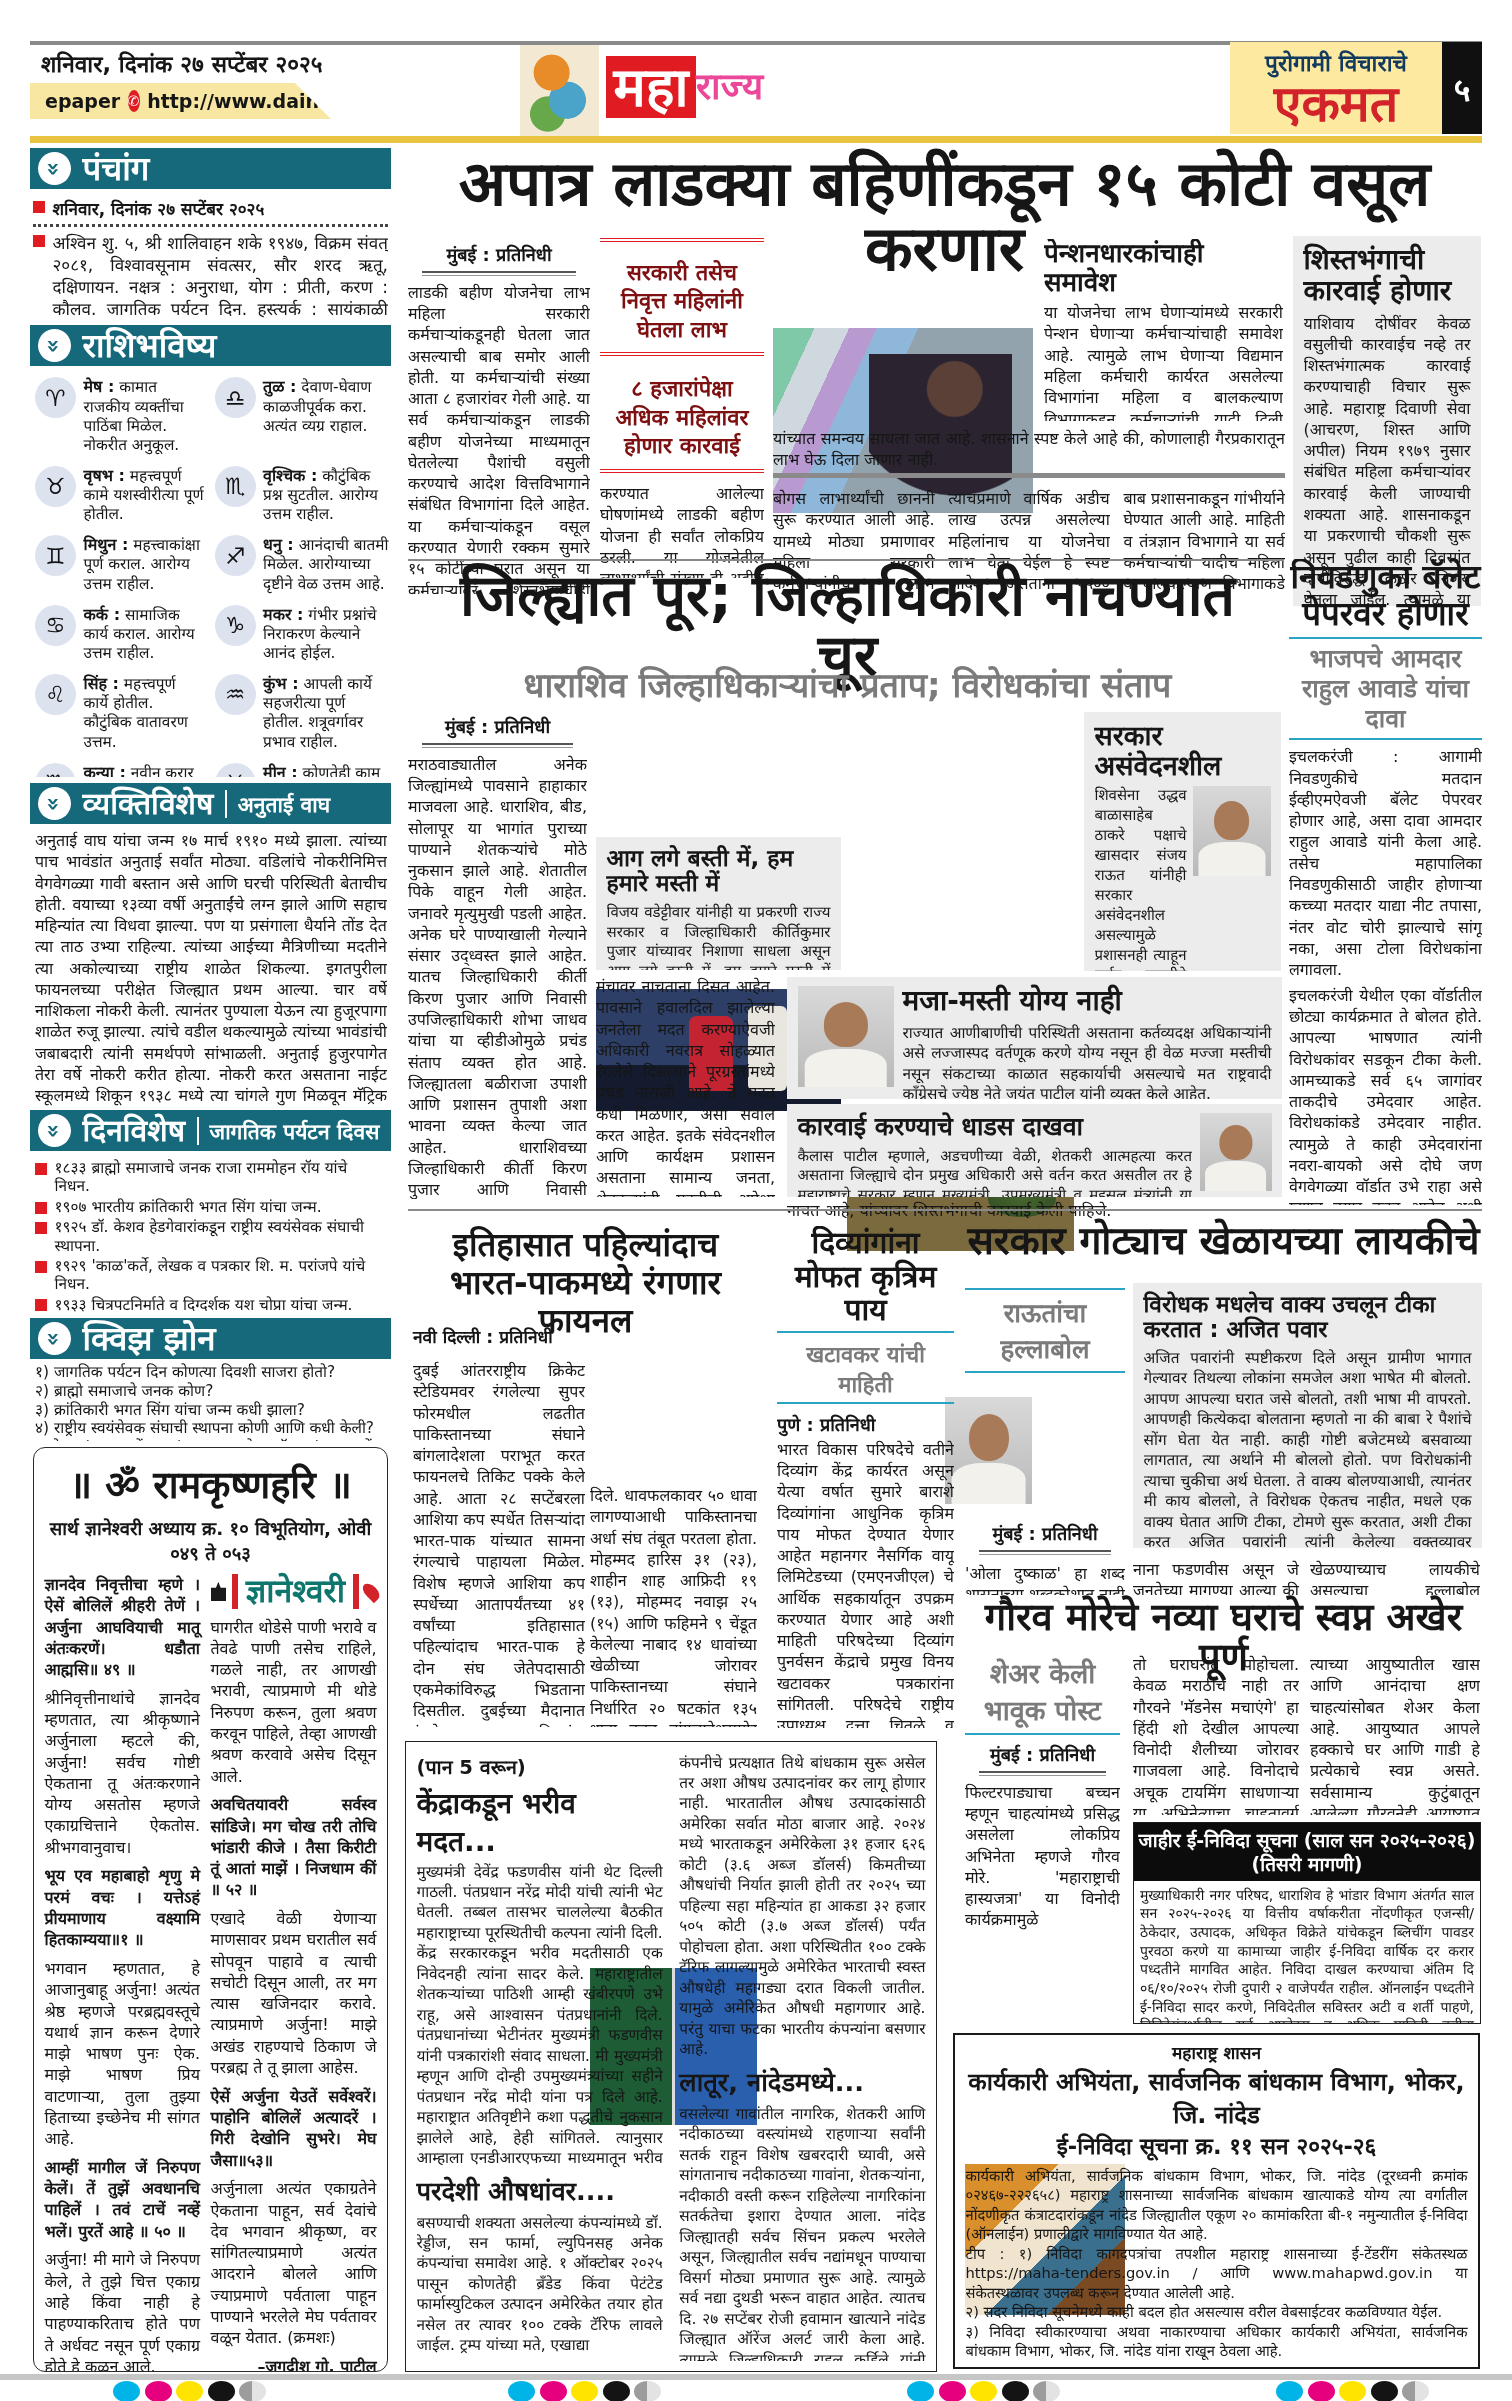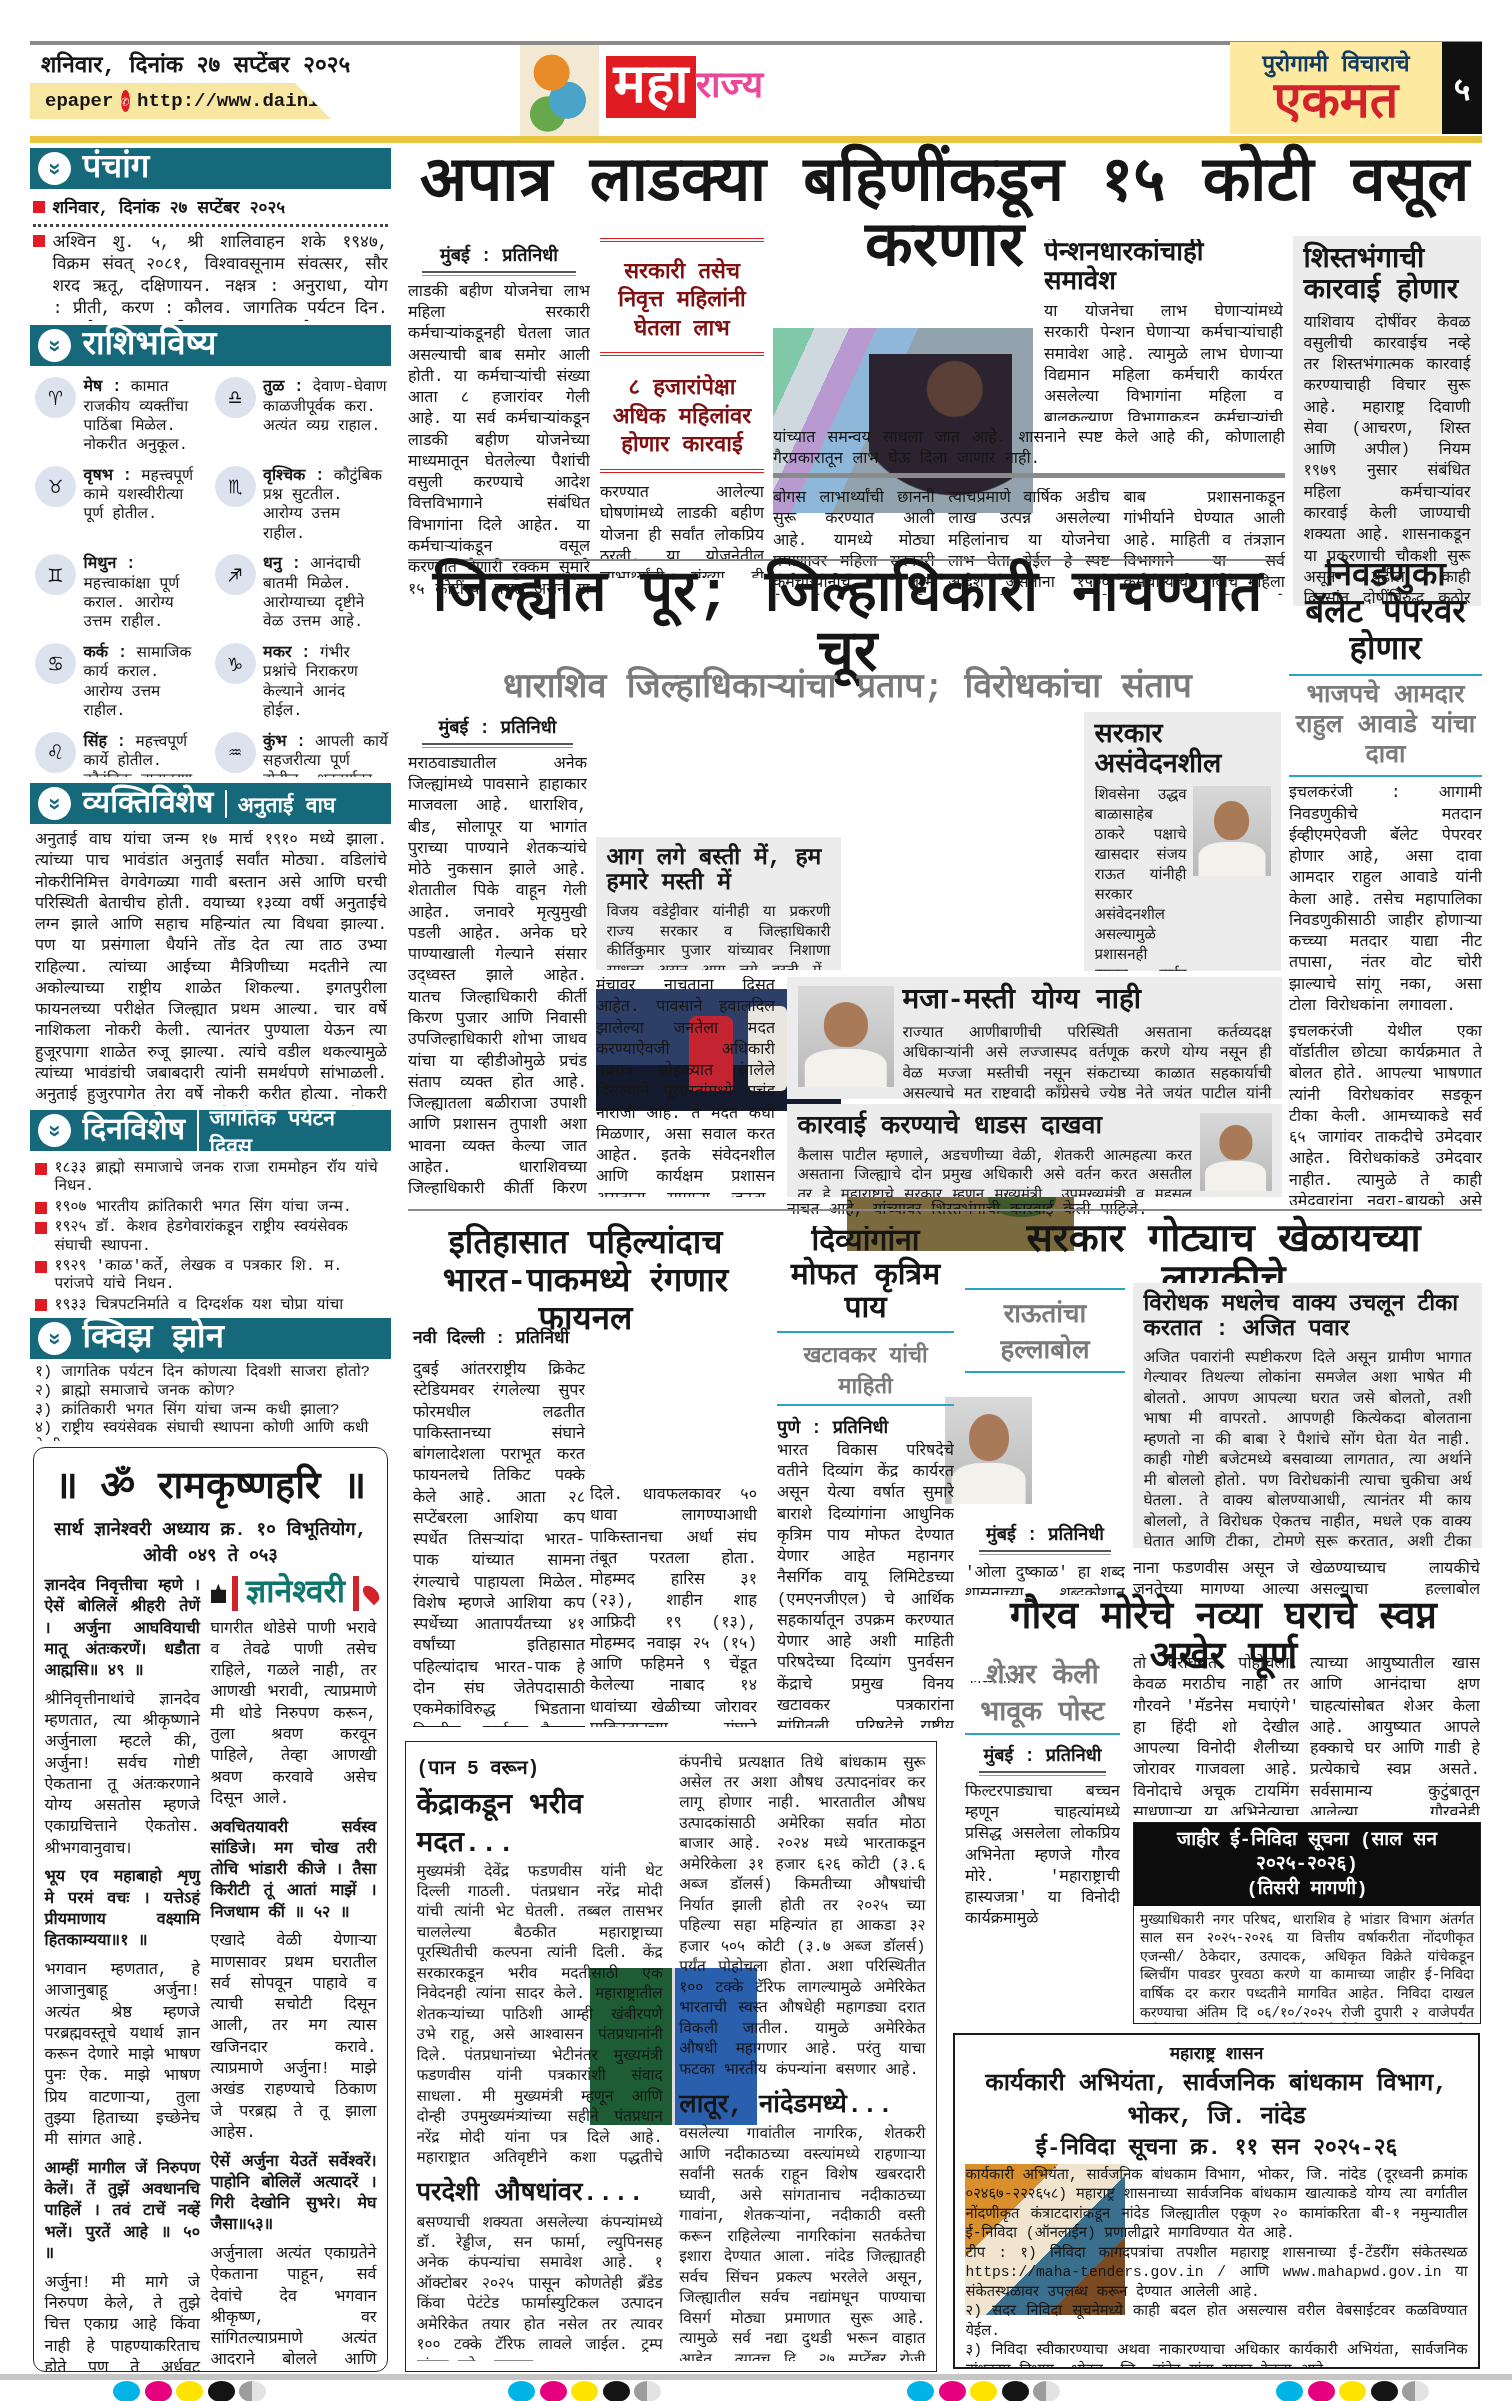--- a/index.html
+++ b/index.html
@@ -1,17 +1,17 @@
 <!DOCTYPE html>
 <html style="font-size:12px"><head>
 <meta charset="utf-8">
 <style>
   html,body{margin:0;padding:0;background:#fff;}
   body{font-family:"DejaVu Sans","Liberation Sans",sans-serif;color:#161616;}
-  .page{position:relative;width:1512px;height:2401px;background:#fff;overflow:hidden;font-family:Liberation Mono, monospace;}
+  .page{position:relative;width:1512px;height:2401px;background:#fff;overflow:hidden;}
   .abs{position:absolute;}
   .bt{font-size:16px;line-height:1.33;text-align:justify;overflow:hidden;}
   .byline{font-weight:bold;text-align:center;font-size:18px;padding:3px 0;}
   .dblrule{border-top:2.3px double #555;border-bottom:0.8px solid #999;height:2.3px;margin:1.5px 13.6px 6px 13.6px;}
   .sh{background:#15697b;color:#fff;display:flex;align-items:center;gap:12px;padding:3px 7.5px;}
   .sh .t{font-weight:900;font-size:33px;line-height:1;}
   .sh .tag{font-weight:bold;font-size:21px;border-left:2.3px solid #fff;padding-left:10.5px;}
   .sh-ic{width:33px;height:33px;border-radius:50%;background:#fff;color:#15697b;display:flex;align-items:center;justify-content:center;font-weight:900;font-size:22.6px;flex:0 0 33px;}
   .sh-ic::before{content:"»";transform:rotate(90deg);display:block;}
   .redsq{display:inline-block;width:12px;height:12px;background:#e01b22;margin-right:7.5px;flex:0 0 12px;margin-top:3.8px;}

